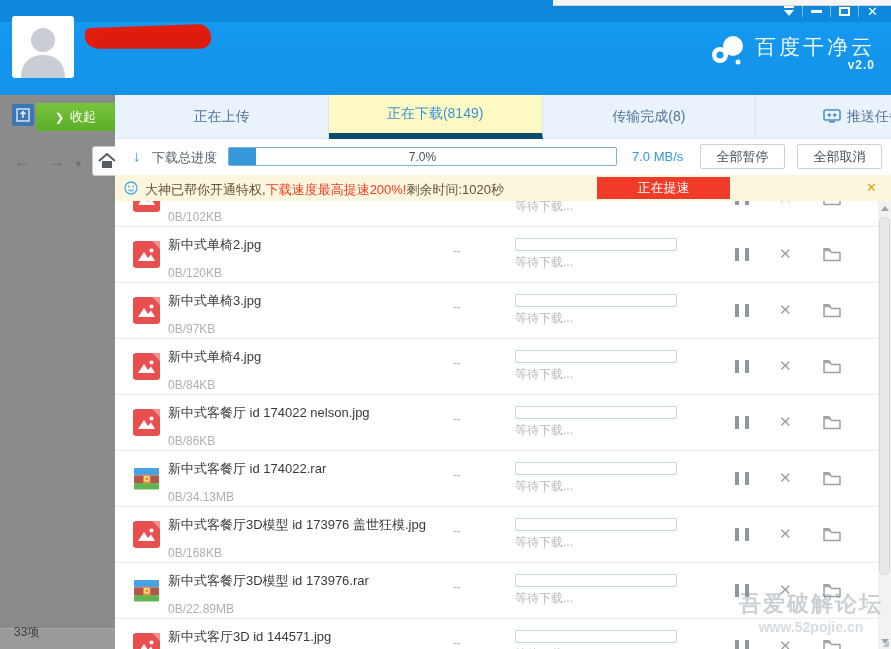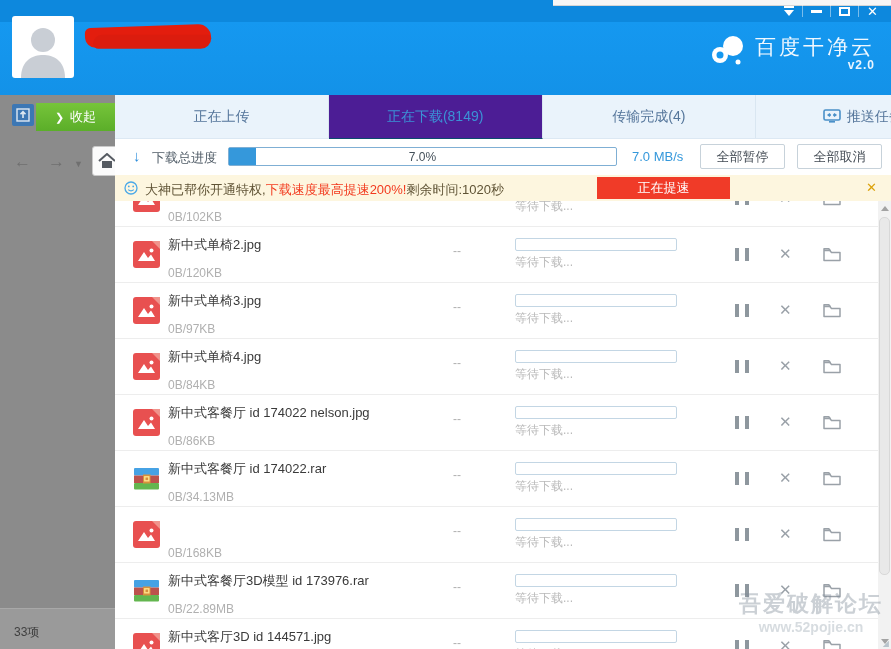--- a/index.html
+++ b/index.html
@@ -27,37 +27,37 @@
   .scribble::after { content:""; position:absolute; left:8px; top:9px; width:118px; height:14px; background:#db1c0e; border-radius:10px 4px 12px 6px; transform:rotate(2deg); }
   .quota { position:absolute; left:85px; top:33px; display:inline-flex; border-radius:9px; overflow:hidden; font-size:11px; line-height:17px; color:#fff; }
   .quota .used { background:#3fb14b; padding:0 7px 0 9px; }
   .quota .total { background:#2c4d69; padding:0 9px 0 4px; }
   .logo { position:absolute; right:16px; top:12px; display:flex; align-items:flex-start; }
   .logo-txt { margin-left:8px; color:#f0f8ff; font-size:21px; letter-spacing:3px; line-height:26px; }
   .logo-ver { text-align:right; color:#eaf5ff; font-size:12px; font-weight:bold; letter-spacing:1px; margin-top:-2px; }
 
   
   .sidebar { position:absolute; top:95px; left:0; width:115px; height:554px; background:#8b8b8b; overflow:hidden; }
-  .sidebar-bottom { position:absolute; bottom:0; left:0; width:115px; height:41px; background:#9a9a9a; border-top:1px solid #a8a8a8; }
+  .sidebar-bottom { position:absolute; bottom:0; left:0; width:115px; height:21px; background:#9a9a9a; border-top:1px solid #a8a8a8; }
   .count-label { position:absolute; left:14px; bottom:8px; font-size:12px; color:#3f3f3f; }
   .upload-sq { position:absolute; left:12px; top:9px; width:22px; height:22px; background:#3c77b4; border-radius:2px; display:flex; align-items:center; justify-content:center; }
   .collapse-btn { position:absolute; left:36px; top:8px; width:79px; height:28px; background:linear-gradient(180deg,#76c43a,#5bae29); color:#fff; font-size:13px; display:flex; align-items:center; justify-content:center; cursor:default; }
   .collapse-btn .chev { font-size:11px; font-weight:bold; margin-right:6px; }
   .nav-row { position:absolute; left:0; top:48px; width:115px; height:40px; }
   .nav-arrow { position:absolute; top:10px; font-size:17px; color:#6f6f6f; line-height:1; }
   .nav-caret { position:absolute; top:16px; font-size:9px; color:#6f6f6f; }
   .home-btn { position:absolute; left:92px; top:3px; width:30px; height:30px; background:#fbfbfb; border:1px solid #c9c9c9; border-radius:3px; display:flex; align-items:center; justify-content:center; }
 
   
   .main { position:absolute; top:95px; left:115px; width:776px; height:554px; background:#fff; }
 
   .tabbar { position:absolute; top:0; left:0; width:854px; height:44px; display:flex; background:#eaf3fb; border-bottom:1px solid #dce8f3; }
   .tab { flex:1; display:flex; align-items:center; justify-content:center; font-size:14px; color:#55769b; border-right:1px solid #d9e6f1; cursor:default; }
   .tab:last-child { border-right:none; }
-  .tab.active { background:#4c1d95; color:#3b92d6; margin-bottom:-1px; border-bottom:1px solid #0c4a6e; }
+  .tab.active { background:#fef9c3; color:#3b92d6; margin-bottom:-1px; border-bottom:6px solid #0c4a6e; }
   .tab .push-ic { margin-right:6px; }
 
   .toolbar { position:absolute; top:44px; left:0; width:776px; height:36px; background:#fff; }
   .dl-arrow { position:absolute; left:18px; top:8px; color:#2f8fdc; font-size:15px; font-weight:bold; }
   .dl-label { position:absolute; left:37px; top:10px; font-size:13px; color:#4f5b66; }
   .pbar { position:absolute; left:113px; top:8px; width:389px; height:19px; border:1px solid #7fafd4; border-radius:2px; background:#fff; }
   .pbar-fill { height:100%; background:#3598db; }
   .pbar-text { position:absolute; left:0; top:0; width:100%; height:100%; display:flex; align-items:center; justify-content:center; font-size:12px; color:#44505a; }
   .speed { position:absolute; left:517px; top:10px; font-size:13px; color:#3598db; }
   .tb-btn { position:absolute; top:5px; width:85px; height:25px; background:#fff; border:1px solid #c7d2da; border-radius:2px; font-size:13px; color:#444c55; display:flex; align-items:center; justify-content:center; cursor:default; }
@@ -175,21 +175,21 @@
 <div class="main">
 
   <div class="tabbar">
     <div class="tab">
         <span>正在上传</span>
       </div>
     <div class="tab active">
         <span>正在下载(8149)</span>
       </div>
     <div class="tab">
-        <span>传输完成(4)</span>
+        <span>传输完成(8)</span>
       </div>
     <div class="tab">
       <svg class="push-ic" width="18" height="15" viewBox="0 0 18 15">
         <rect x="1" y="1" width="16" height="10" rx="1.5" fill="none" stroke="#4a90c8" stroke-width="1.6"></rect>
         <path d="M5 6 L8 6 M7 4.4 L5 6 L7 7.6 M13 6 L10 6 M11 4.4 L13 6 L11 7.6" stroke="#4a90c8" stroke-width="1.3" fill="none"></path>
         <rect x="6" y="12" width="6" height="1.6" fill="#4a90c8"></rect>
       </svg>
       <span>推送任务</span>
     </div>
   </div>
@@ -362,20 +362,21 @@
   </div>
 
   <div class="row">
     <svg class="f-icon icon-image" width="27" height="27" viewBox="0 0 27 27" style="display: block;">
       <rect x="0" y="0" width="27" height="27" rx="3" fill="#e85050"></rect>
       <path d="M27 0 L27 8 L19 0 Z" fill="#f0938c"></path>
       <path d="M5 20 L11 11 L15 17 L18 13.5 L22 20 Z" fill="#fff"></path>
       <circle cx="18.5" cy="9.5" r="2" fill="#fff"></circle>
     </svg>
 
+    <div class="f-name">新中式客餐厅3D模型 id 173976 盖世狂模.jpg</div>
     <div class="f-size">0B/168KB</div>
     <div class="f-dash">--</div>
     <div class="f-pbar"></div>
     <div class="f-status">等待下载...</div>
     <div class="act-pause">
             <i></i>
             <i></i>
           </div>
     <div class="act-x">✕</div>
     <svg class="act-folder" width="18" height="15" viewBox="0 0 18 15">

